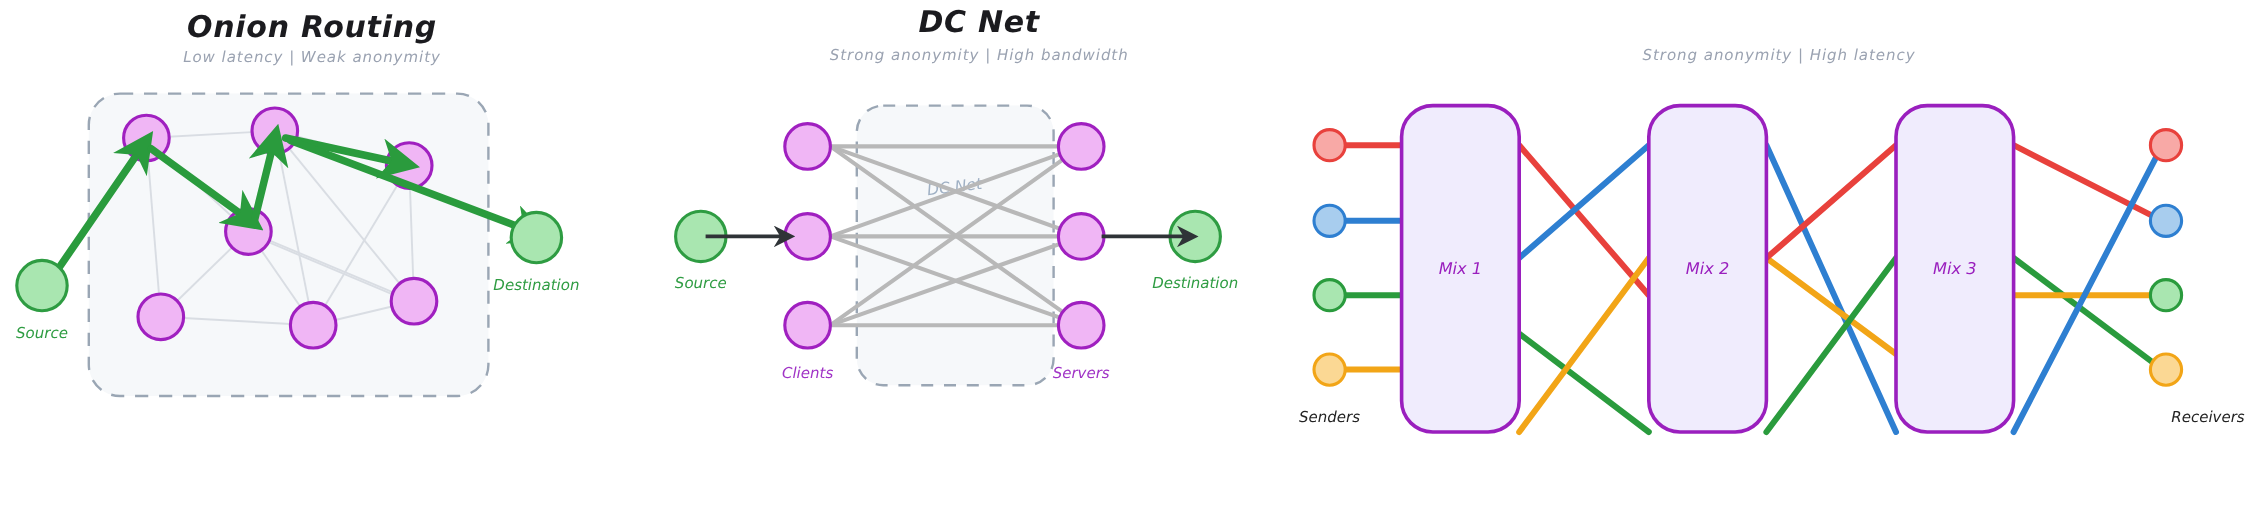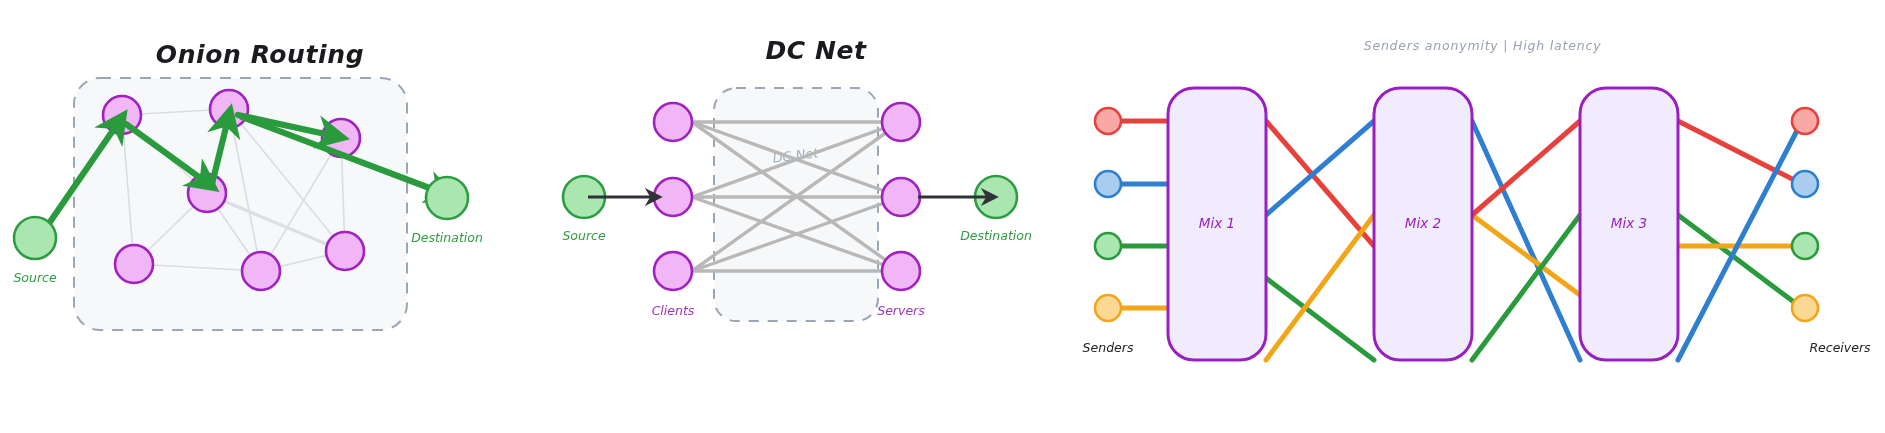--- a/index.html
+++ b/index.html
@@ -3,41 +3,42 @@
 <meta charset="utf-8">
 <style>
   html,body{margin:0;padding:0;background:#ffffff;}
   body{width:1885px;height:433px;font-family:"DejaVu Sans",sans-serif;overflow:hidden;}
   #stage{position:relative;width:1885px;height:433px;background:#fff;}
   .panel{position:absolute;top:0;height:433px;}
   #p1{left:0;width:520px;}
   #p2{left:536px;width:560px;}
   #p3{left:1080px;width:805px;}
   .ttl{position:absolute;left:0;right:0;text-align:center;font-family:"DejaVu Sans",sans-serif;
-       font-size:25px;font-weight:700;color:#1b1b1f;letter-spacing:.6px;font-style:italic;margin-top:32px;}
+       font-size:25px;font-weight:700;color:#1b1b1f;letter-spacing:.6px;font-style:italic;}
   .sub{position:absolute;left:0;right:0;text-align:center;font-family:"DejaVu Sans",sans-serif;
        font-size:12.5px;color:#9aa2b1;letter-spacing:.8px;font-style:italic;}
   #p1 .ttl{top:8px;} #p1 .sub{top:40px;}
   #p2 .ttl{top:4px;} #p2 .sub{top:38px;}
   #p3 .ttl{top:2px;} #p3 .sub{top:38px;}
   svg{position:absolute;left:0;top:0;overflow:visible;}
   text{font-family:"DejaVu Sans",sans-serif;font-style:italic;}
   .lbl-green{fill:#2e9c42;font-size:12.5px;}
   .lbl-purple{fill:#a033c6;font-size:12.5px;}
   .lbl-dark{fill:#232323;font-size:12.5px;}
   .lbl-faint{fill:#9fb0c4;font-size:13px;}
   .lbl-mix{fill:#9a1fbe;font-size:13.5px;}
 </style>
 </head>
 <body>
 
 <div id="stage">
 
   <div class="panel" id="p1">
     <div class="ttl">Onion Routing</div>
+    <div class="sub">Low latency  |  Weak anonymity</div>
 
     <svg width="520" height="433" viewBox="0 0 520 433">
       <defs>
         <marker id="ohead" markerWidth="5.5" markerHeight="5.5" refX="2.2" refY="2.75" orient="auto">
           <path d="M0,0 L5.5,2.75 L0,5.5 L1.6,2.75 Z" fill="#2a9b3d"></path>
         </marker>
       </defs>
 
       <rect x="74" y="78" width="333" height="252" rx="26" ry="26" fill="#f6f8fa" stroke="#9aa6b4" stroke-width="2" stroke-dasharray="11 9"></rect>
 
@@ -80,20 +81,21 @@
       <circle cx="35" cy="238" r="21" fill="#a9e6b0" stroke="#2e9c42" stroke-width="2.6"></circle>
       <circle cx="447" cy="198" r="21" fill="#a9e6b0" stroke="#2e9c42" stroke-width="2.6"></circle>
 
       <text class="lbl-green" x="35" y="282" text-anchor="middle">Source</text>
       <text class="lbl-green" x="447" y="242" text-anchor="middle">Destination</text>
     </svg>
   </div>
 
   <div class="panel" id="p2">
     <div class="ttl">DC Net</div>
+    <div class="sub">Strong anonymity  |  High bandwidth</div>
 
     <svg width="560" height="433" viewBox="0 0 560 433">
       <defs>
         <marker id="dhead" markerWidth="6" markerHeight="6" refX="2.4" refY="3" orient="auto">
           <path d="M0,0 L6,3 L0,6 L1.8,3 Z" fill="#2f3337"></path>
         </marker>
       </defs>
 
       <rect x="178" y="88" width="164" height="233" rx="22" ry="22" fill="#f6f8fa" stroke="#9aa6b4" stroke-width="2" stroke-dasharray="10 9"></rect>
       <text class="lbl-faint" x="260" y="160" text-anchor="middle" transform="rotate(-7 260 160)">DC Net</text>
@@ -128,21 +130,21 @@
       <line x1="382" y1="197" x2="452" y2="197" stroke="#2f3337" stroke-width="3" marker-end="url(#dhead)"></line>
 
       <text class="lbl-green" x="48" y="240" text-anchor="middle">Source</text>
       <text class="lbl-green" x="460" y="240" text-anchor="middle">Destination</text>
       <text class="lbl-purple" x="137" y="315" text-anchor="middle">Clients</text>
       <text class="lbl-purple" x="365" y="315" text-anchor="middle">Servers</text>
     </svg>
   </div>
 
   <div class="panel" id="p3">
-    <div class="sub">Senders anonymity  |  High latency</div>
+    <div class="sub">Strong anonymity  |  High latency</div>
 
     <svg width="805" height="433" viewBox="0 0 805 433">
 
       <g stroke-width="5" fill="none" stroke-linecap="round">
         <line x1="31" y1="121" x2="88" y2="121" stroke="#e8413c"></line>
         <line x1="31" y1="184" x2="88" y2="184" stroke="#2e7fd1"></line>
         <line x1="31" y1="246" x2="88" y2="246" stroke="#2a9b3d"></line>
         <line x1="31" y1="308" x2="88" y2="308" stroke="#f2a517"></line>
       </g>
 

